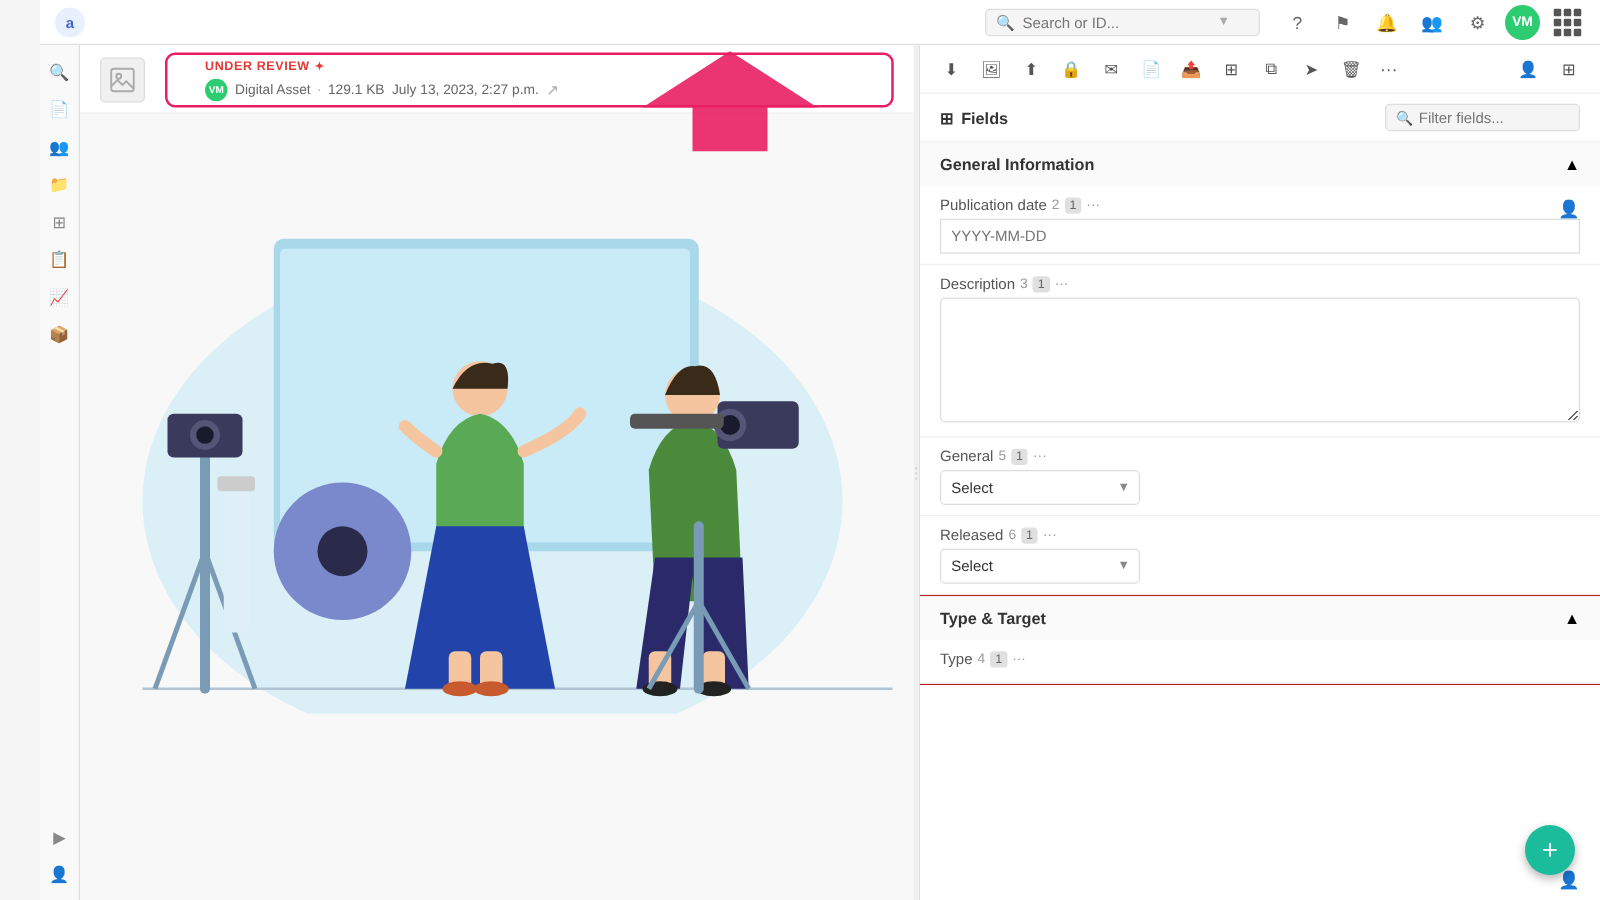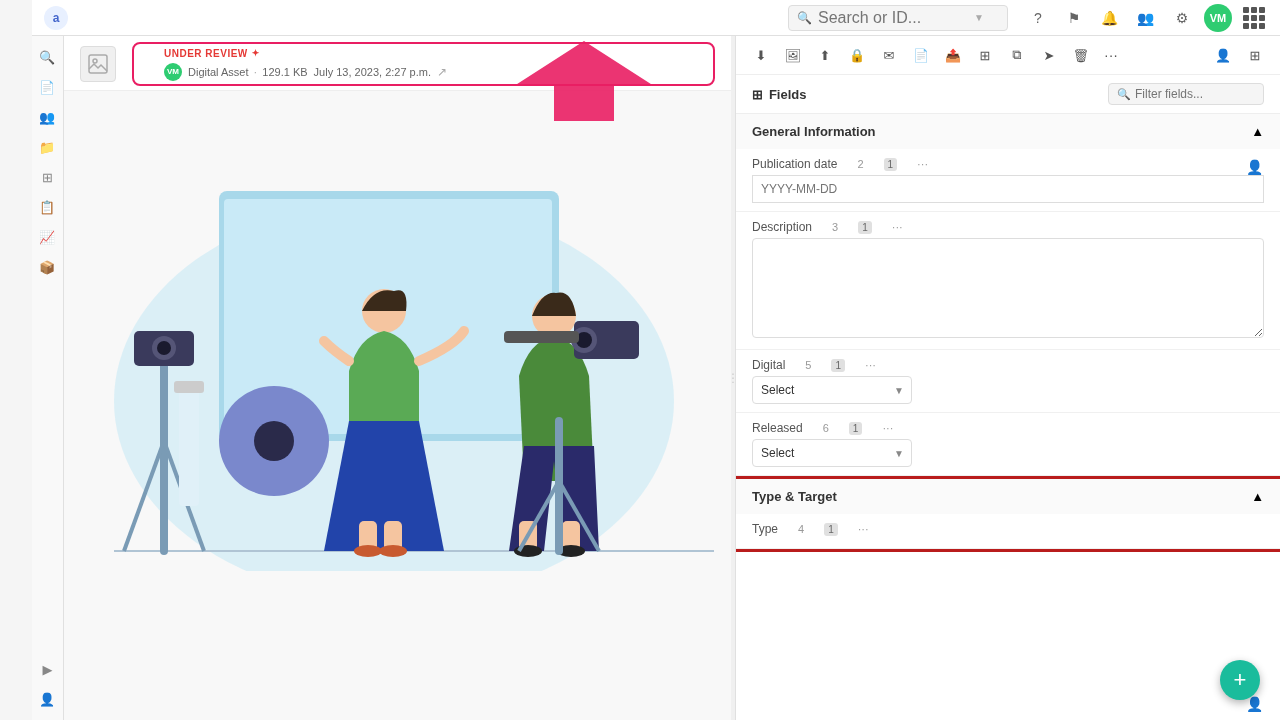--- a/index.html
+++ b/index.html
@@ -41,21 +41,21 @@
       border-radius: 4px;
       padding: 3px 8px;
       gap: 6px;
       width: 220px;
       margin-left: auto;
     }
     .topbar-search input {
       border: none;
       background: transparent;
       outline: none;
-      font-size: 16px;
+      font-size: 12px;
       color: #666;
       width: 150px;
     }
     .topbar-icon-group {
       display: flex;
       align-items: center;
       gap: 8px;
       margin-left: 8px;
     }
     .topbar-icon-btn {
@@ -315,21 +315,21 @@
 
     
     .fields-content {
       flex: 1;
       overflow-y: auto;
       padding: 0;
     }
 
     
     .field-section {
-      border-bottom: 3px solid #b91c1c;
+      border-bottom: 1px solid #b91c1c;
     }
     .field-section-header {
       display: flex;
       align-items: center;
       justify-content: space-between;
       padding: 10px 16px;
       cursor: pointer;
       background: #fafafa;
     }
     .field-section-title {
@@ -341,21 +341,21 @@
       padding: 8px 16px;
       border-bottom: 1px solid #f0f0f0;
       position: relative;
     }
     .field-label {
       font-size: 12px;
       color: #555;
       margin-bottom: 4px;
       display: flex;
       align-items: center;
-      gap: 20px;
+      gap: 4px;
     }
     .field-num {
       font-size: 11px;
       color: #999;
     }
     .field-badge {
       font-size: 10px;
       background: #e0e0e0;
       padding: 1px 4px;
       border-radius: 3px;
@@ -705,21 +705,21 @@
             <span>Description</span>
             <span class="field-num">3</span>
             <span class="field-badge">1</span>
             <span class="field-more-btn">···</span>
           </div>
           <textarea class="field-textarea" style=""></textarea>
         </div>
 
         <div class="field-row">
           <div class="field-label">
-            <span>Digital</span>
+            <span>General</span>
             <span class="field-num">5</span>
             <span class="field-badge">1</span>
             <span class="field-more-btn">···</span>
           </div>
           <div class="field-select-wrapper">
             <select class="field-select">
               <option>Select</option>
               <option>English</option>
               <option>French</option>
               <option>German</option>

